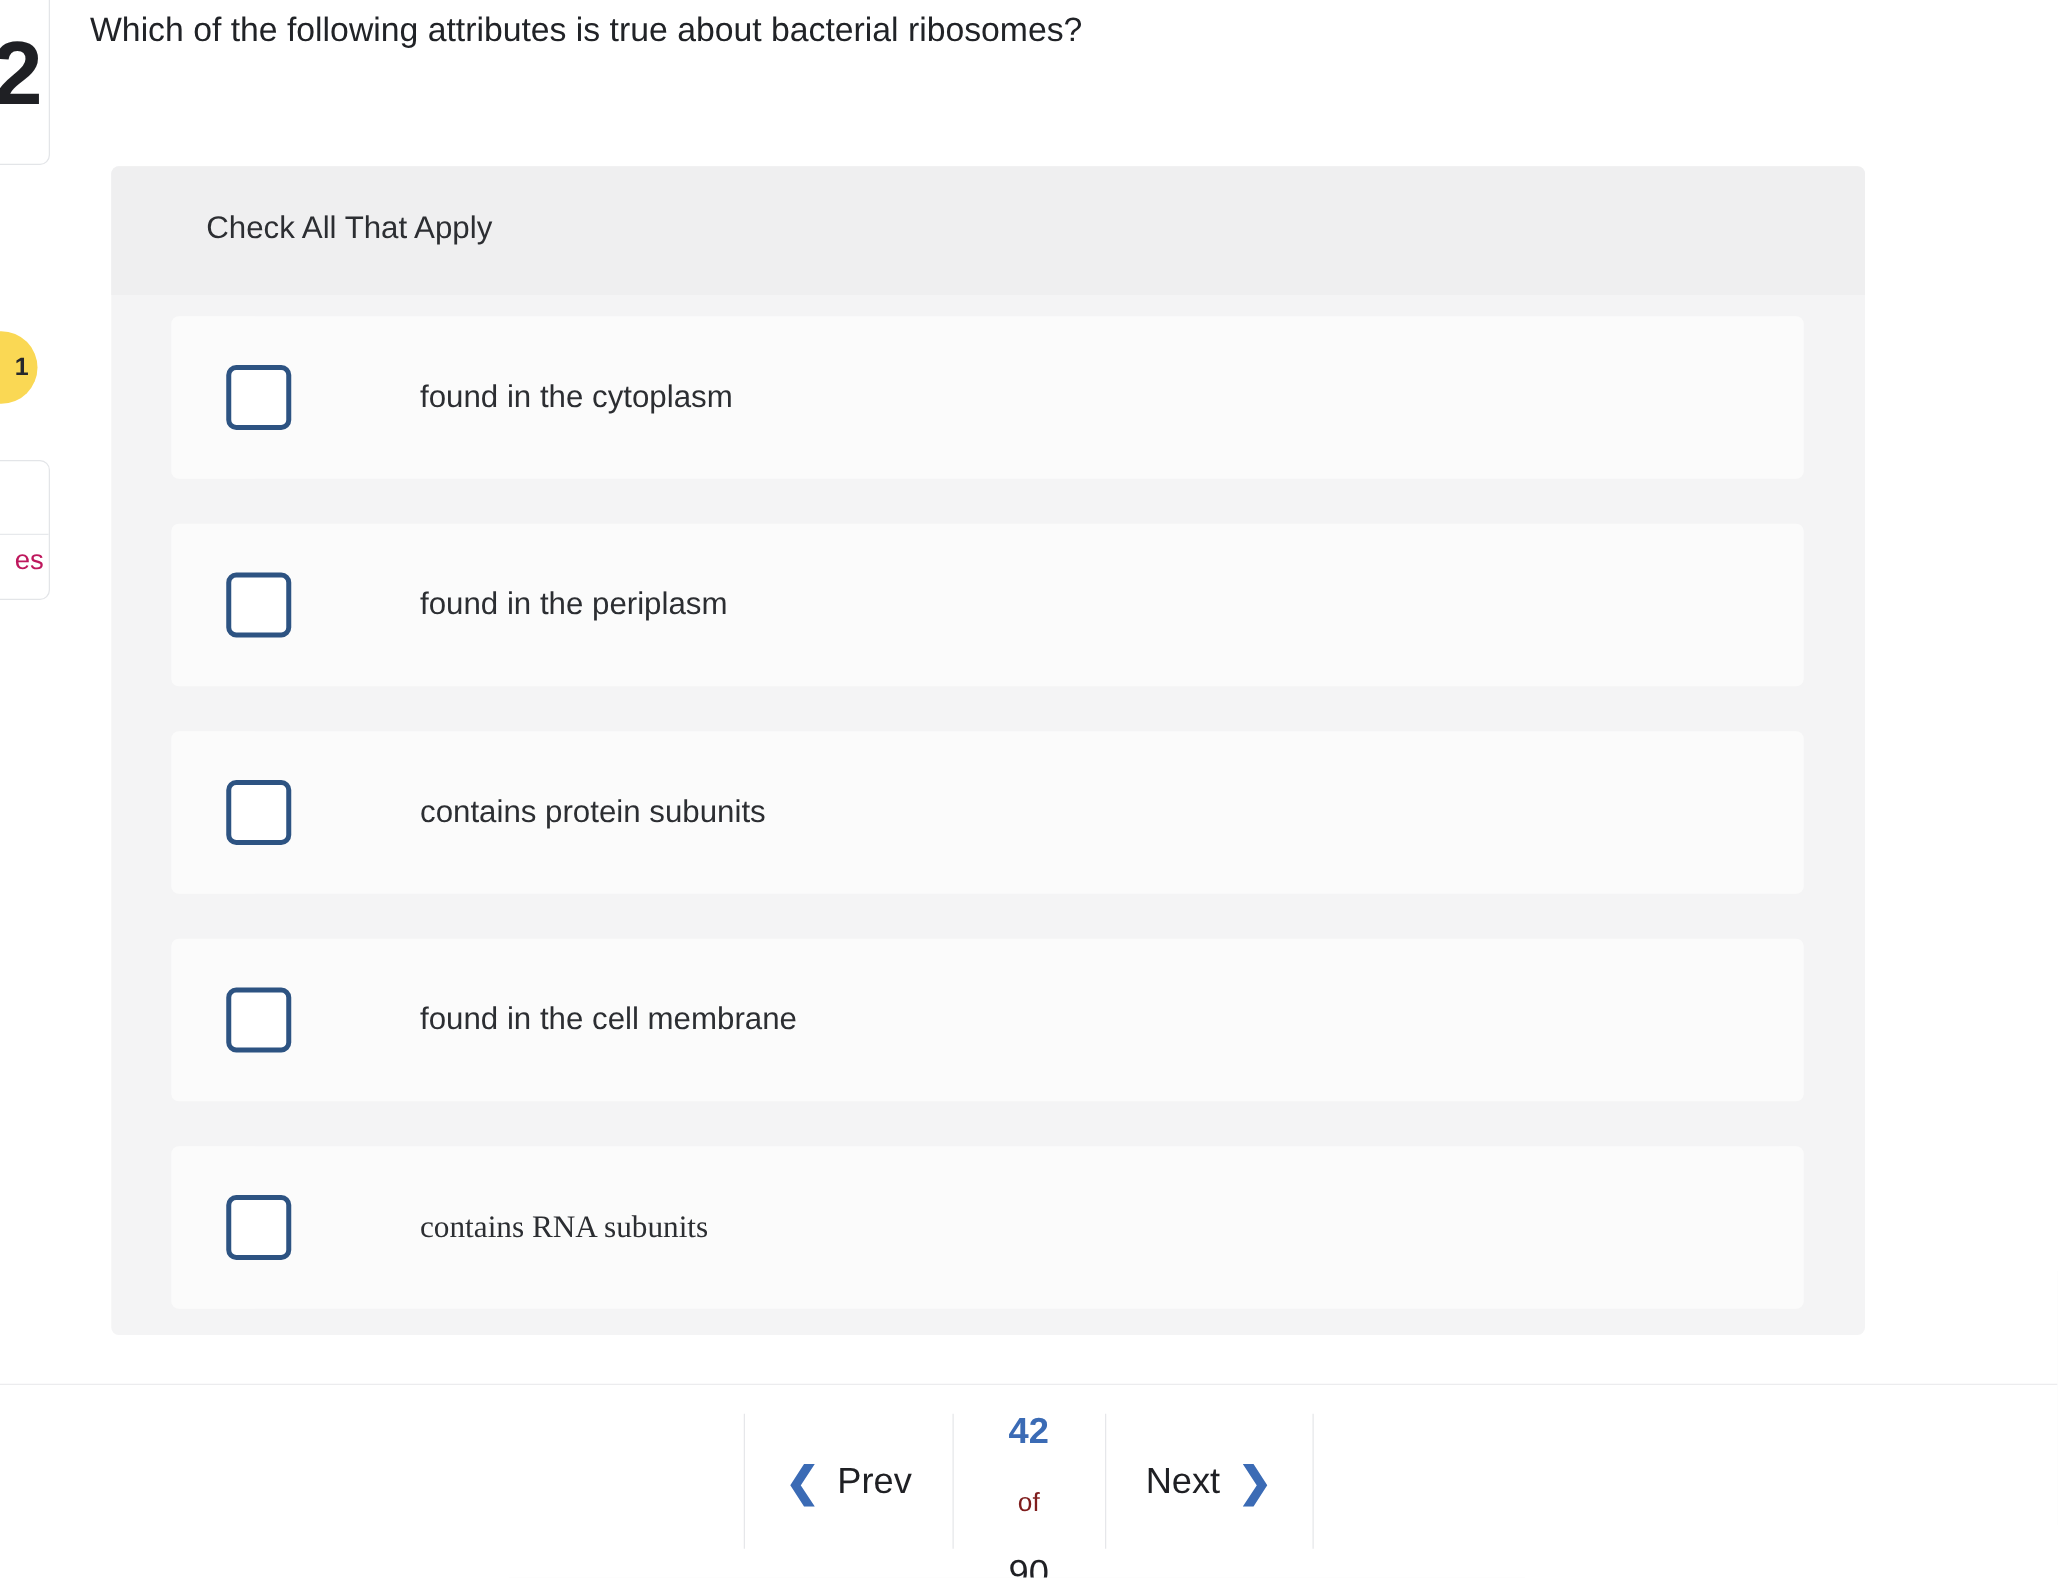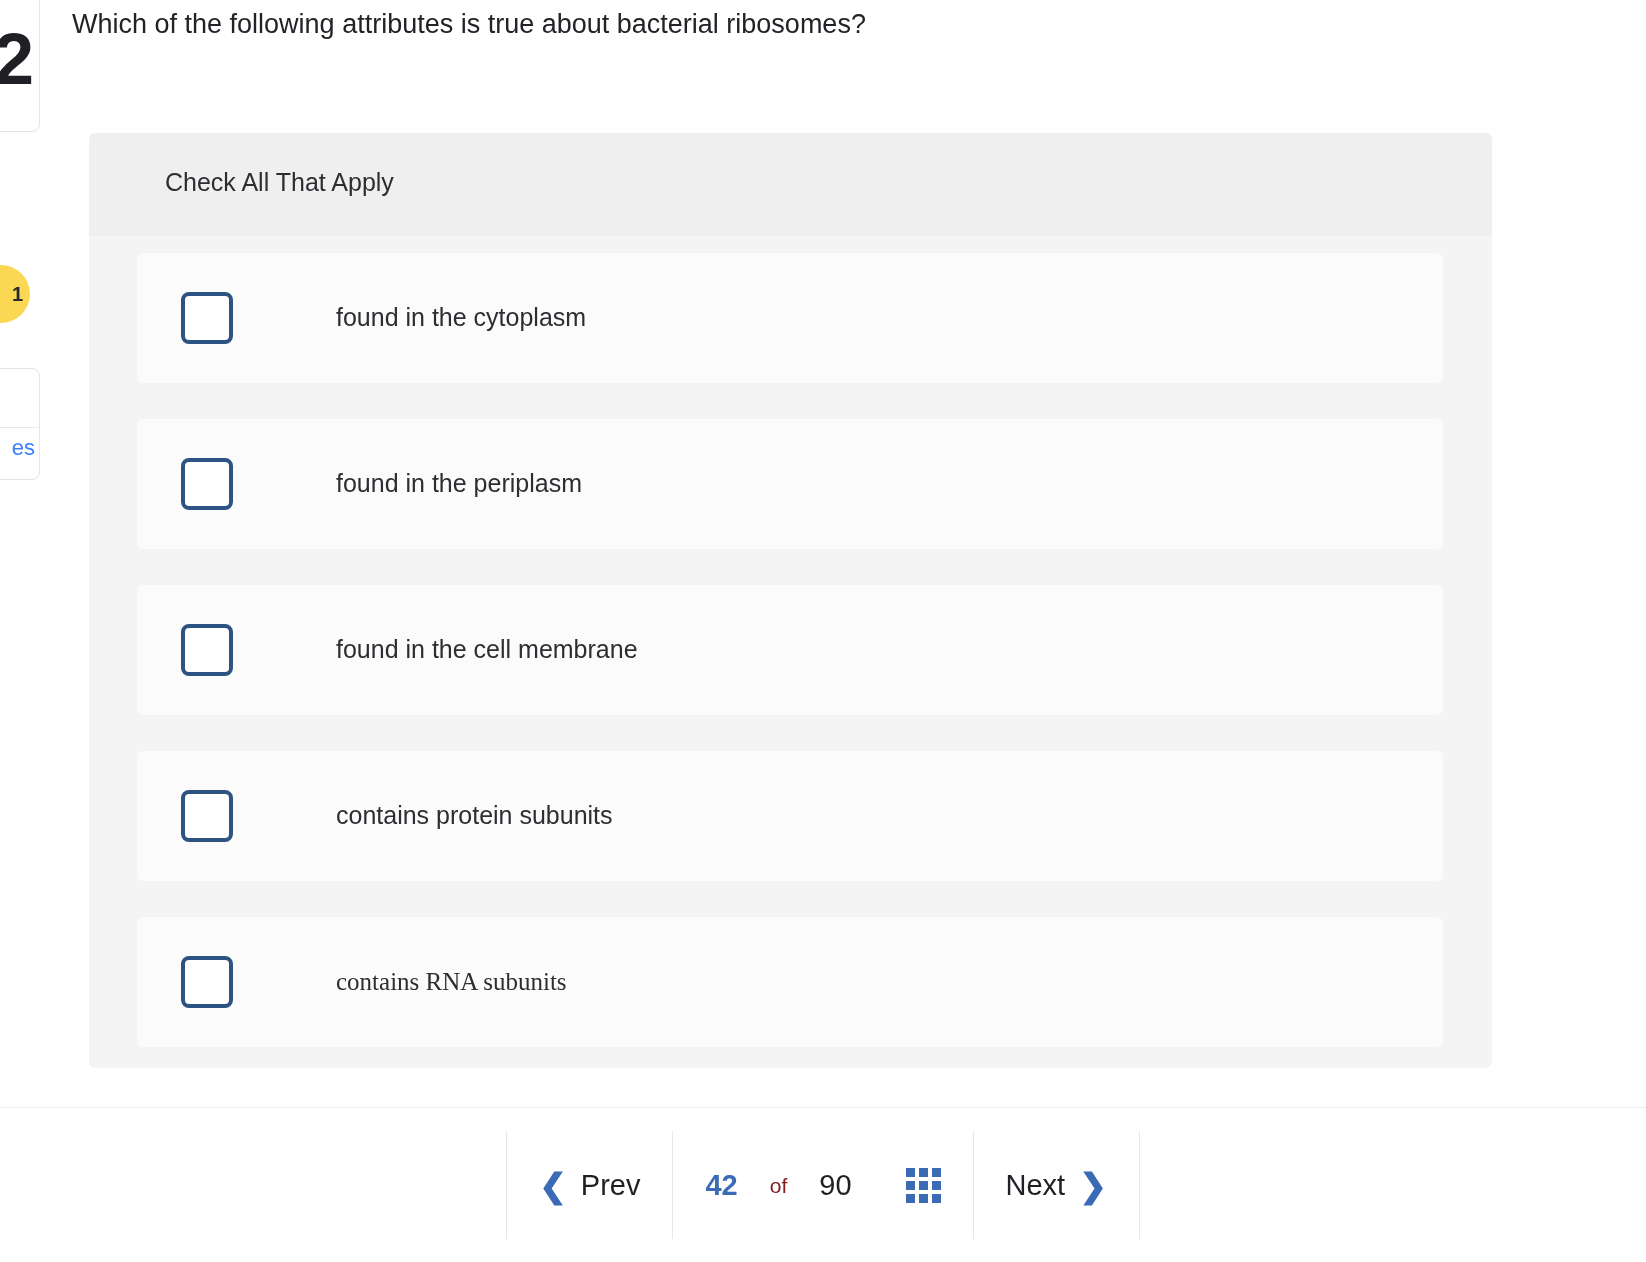--- a/index.html
+++ b/index.html
@@ -81,21 +81,21 @@
     right: 0;
     top: 58px;
     height: 1px;
     background: #e7e9ec;
   }
   #tools-card-link {
     position: absolute;
     right: 4px;
     top: 66px;
     font-size: 22px;
-    color: #3b82f6;
+    color: #be185d;
     white-space: nowrap;
   }
 
   
   #question-prompt {
     position: absolute;
     left: 72px;
     top: 0px;
     width: 1480px;
     font-size: 27px;
@@ -219,21 +219,21 @@
     color: #1f2024;
     line-height: 1;
   }
   .chevron {
     color: #3b6bb5;
     font-size: 33px;
     font-weight: 700;
     line-height: 1;
     display: inline-block;
   }
-  #progress-seg { gap: 32px; }
+  #progress-seg { gap: 32px; flex-direction: column; }
   #progress-current {
     font-size: 29px;
     font-weight: 700;
     color: #3b6bb5;
     line-height: 1;
   }
   #progress-of {
     font-size: 21px;
     color: #7f1d1d;
     line-height: 1;
@@ -293,26 +293,26 @@
       <span class="option-label">found in the cytoplasm</span>
     </div>
 
     <div class="option-row">
       <div class="option-checkbox"></div>
       <span class="option-label">found in the periplasm</span>
     </div>
 
     <div class="option-row">
       <div class="option-checkbox"></div>
+      <span class="option-label">contains protein subunits</span>
+    </div>
+
+    <div class="option-row">
+      <div class="option-checkbox"></div>
       <span class="option-label">found in the cell membrane</span>
-    </div>
-
-    <div class="option-row">
-      <div class="option-checkbox"></div>
-      <span class="option-label">contains protein subunits</span>
     </div>
 
     <div class="option-row">
       <div class="option-checkbox"></div>
       <span class="option-label">contains RNA subunits</span>
     </div>
 
   </div>
 </div>
 

